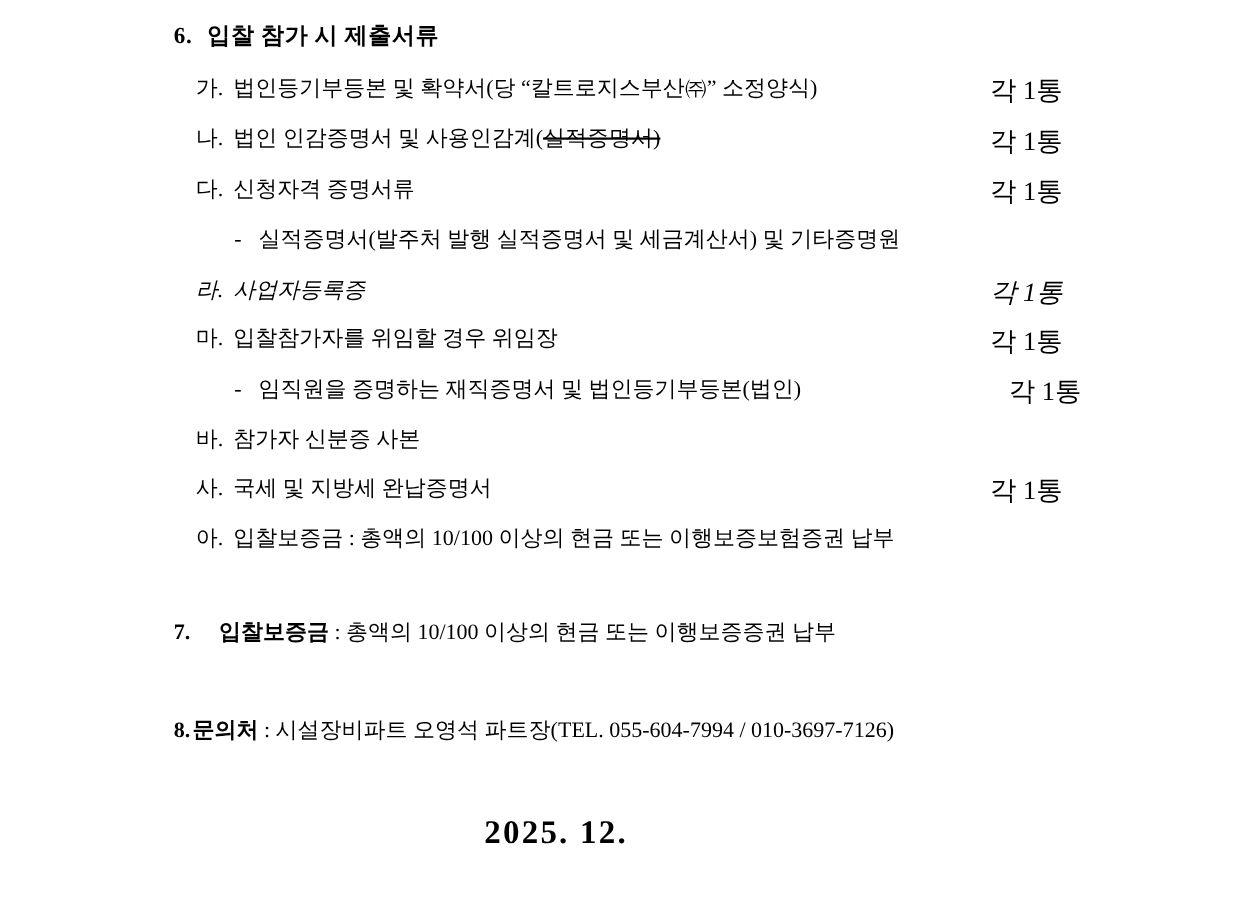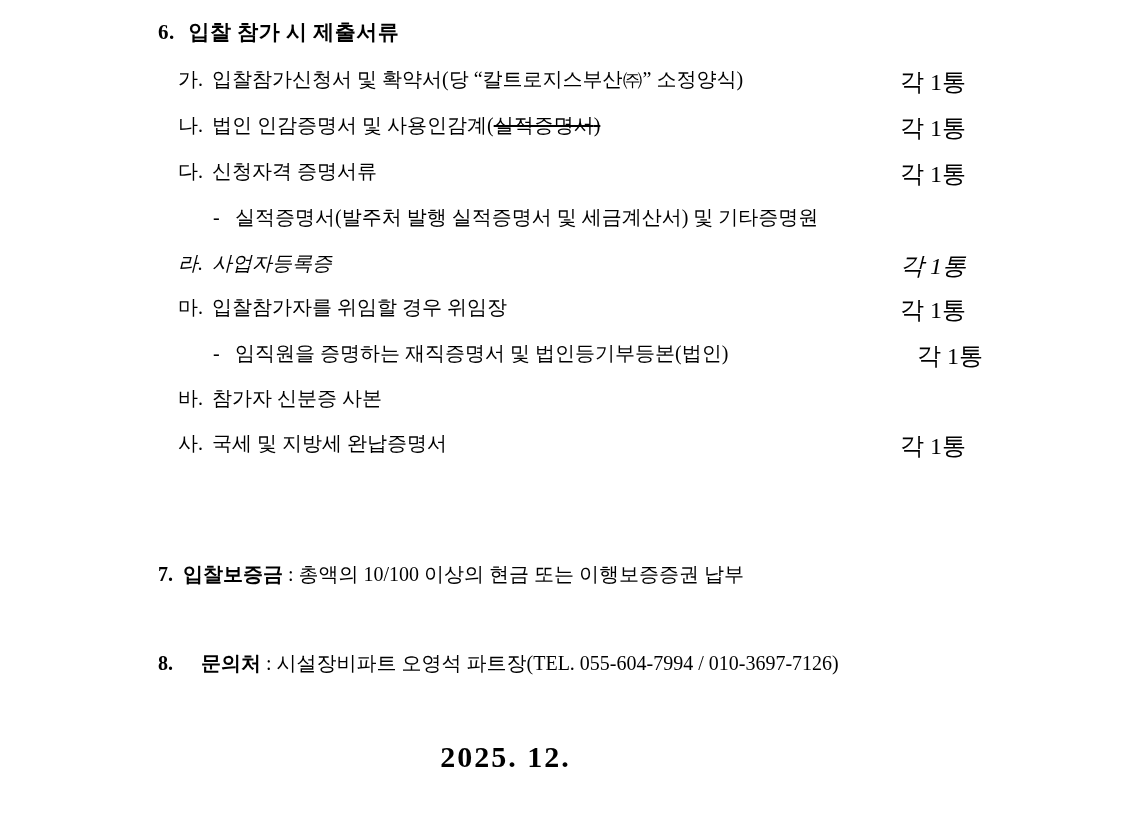--- a/index.html
+++ b/index.html
@@ -104,21 +104,21 @@
 <body>
 
 <div class="page">
 
   <div class="section-heading sec6-head">
     <span>6.</span>
     <span style="margin-left:8px;">입찰 참가 시 제출서류</span>
   </div>
 
   <div class="row" style="top:66px;">
-    <span class="marker">가.</span><span class="text">입찰참가신청서 및 확약서(당 “칼트로지스부산㈜” 소정양식)</span>
+    <span class="marker">가.</span><span class="text">법인등기부등본 및 확약서(당 “칼트로지스부산㈜” 소정양식)</span>
     <span class="qty">각 1통</span>
   </div>
 
   <div class="row" style="top:112px;">
     <span class="marker">나.</span><span class="text">법인 인감증명서 및 사용인감계(</span><span class="text underline strike">실적증명서</span><span class="text underline strike">)</span>
     <span class="qty">각 1통</span>
   </div>
 
   <div class="row" style="top:158px;">
     <span class="marker">다.</span><span class="text">신청자격 증명서류</span>
@@ -148,24 +148,28 @@
   <div class="row" style="top:385px;">
     <span class="marker">바.</span><span class="text">참가자 신분증 사본</span>
     <span class="qty"></span>
   </div>
 
   <div class="row" style="top:430px;">
     <span class="marker">사.</span><span class="text">국세 및 지방세 완납증명서</span>
     <span class="qty">각 1통</span>
   </div>
 
+  <div class="row" style="top:475px;">
+    <span class="marker">아.</span><span class="text">입찰보증금 : 총액의 10/100 이상의 현금 또는 이행보증보험증권 납부</span>
+    <span class="qty"></span>
+  </div>
 
   <div class="num-para" style="top:561px;">
-    <span class="num">7.</span><span class="lead" style="margin-left:10px;">입찰보증금</span><span class="body"> : 총액의 10/100 이상의 현금 또는 이행보증증권 납부</span>
+    <span class="num">7.</span><span class="lead" style="margin-left:26px;">입찰보증금</span><span class="body"> : 총액의 10/100 이상의 현금 또는 이행보증증권 납부</span>
   </div>
 
   <div class="num-para" style="top:650px;">
-    <span class="num">8.</span><span class="lead" style="margin-left:28px;">문의처</span><span class="body"> : 시설장비파트 오영석 파트장(TEL.  055-604-7994 / 010-3697-7126)</span>
+    <span class="num">8.</span><span class="lead" style="margin-left:2px;">문의처</span><span class="body"> : 시설장비파트 오영석 파트장(TEL.  055-604-7994 / 010-3697-7126)</span>
   </div>
 
   <div class="date-line" style="top:740px;">2025.  12.</div>
 
 </div>
 
 </body></html>

